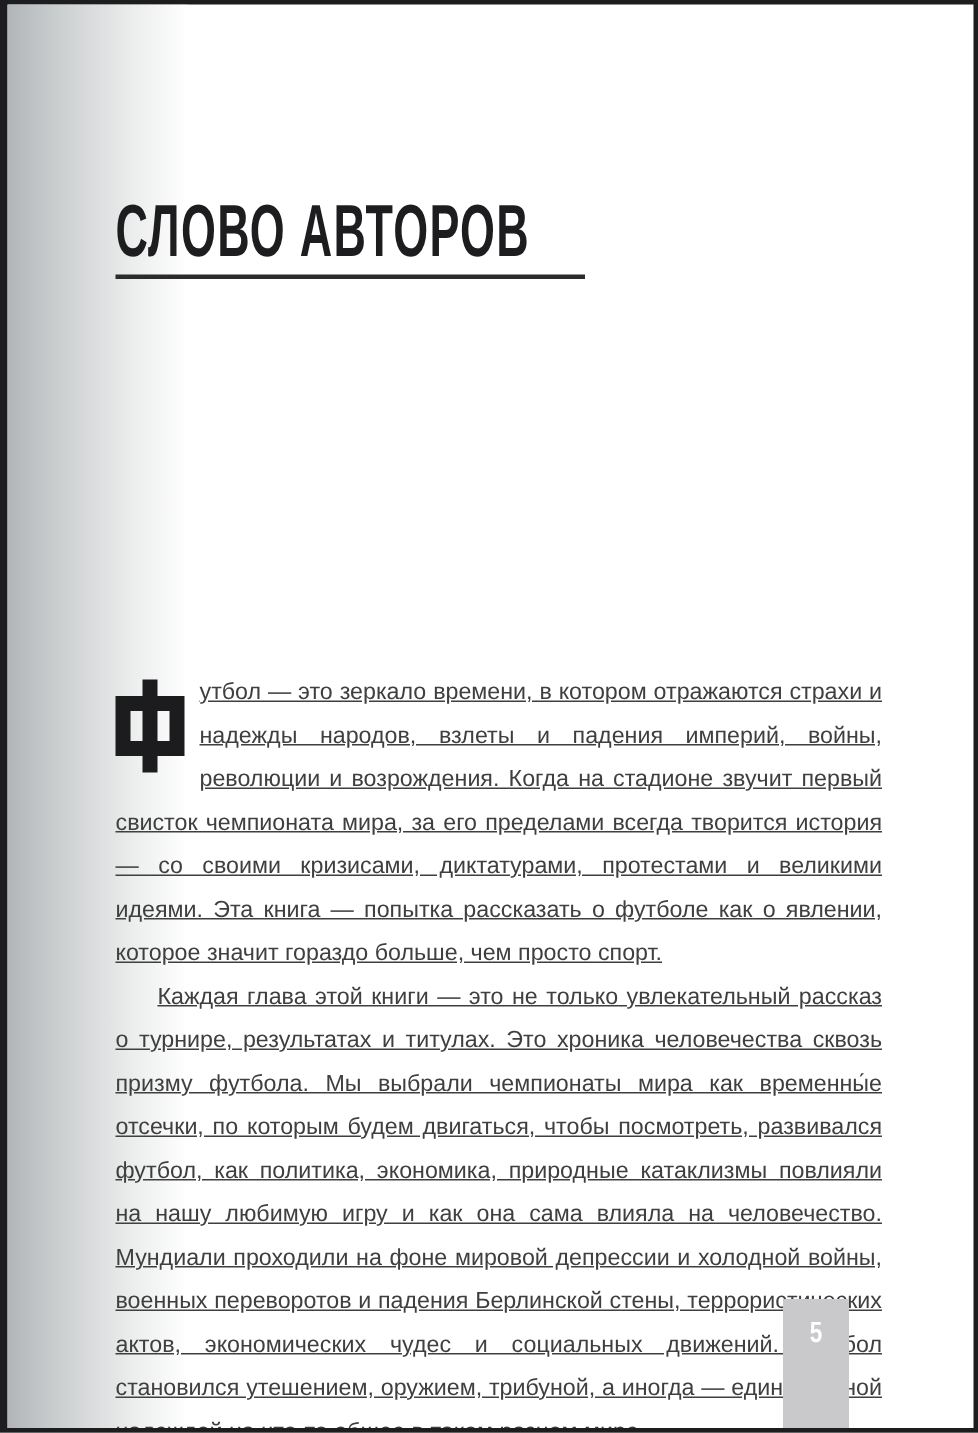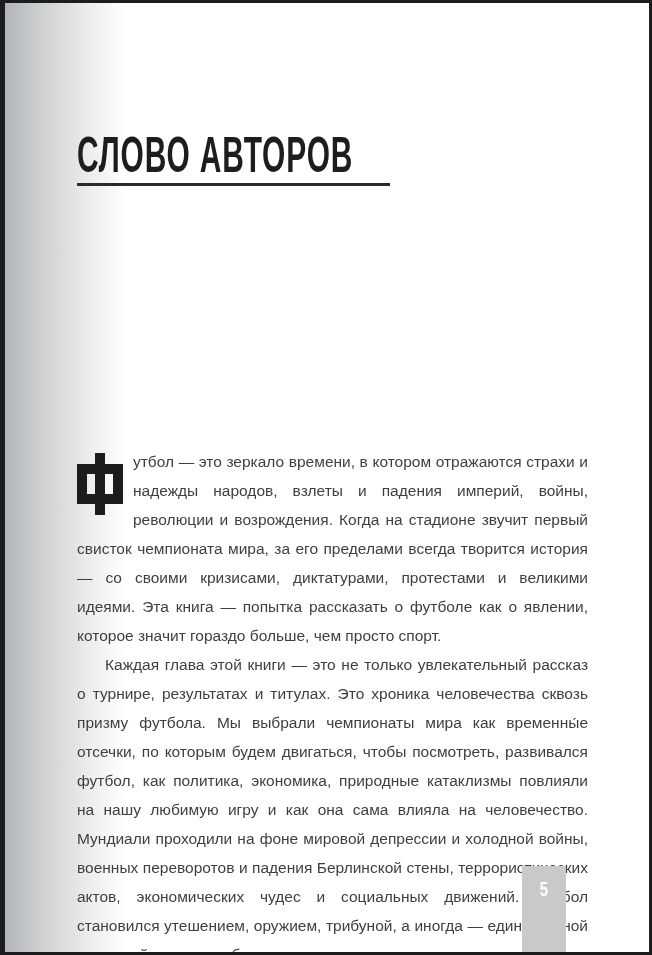--- a/index.html
+++ b/index.html
@@ -49,21 +49,21 @@
   .content {
     position: absolute;
     left: 72px;
     top: 444px;
     width: 511px;
     font-size: 15.5px;
     line-height: 29px;
     color: #3f3f3f;
     text-align: justify;
   }
-  .content p { margin: 0; }
+  .content p { margin: 0; text-decoration: underline; }
   .content p.indent { text-indent: 28px; }
   .dropcap {
     position: relative;
     float: left;
     width: 46px;
     height: 62px;
     margin: 6px 10px 0 0;
   }
   .dropcap .bowl {
     position: absolute;

